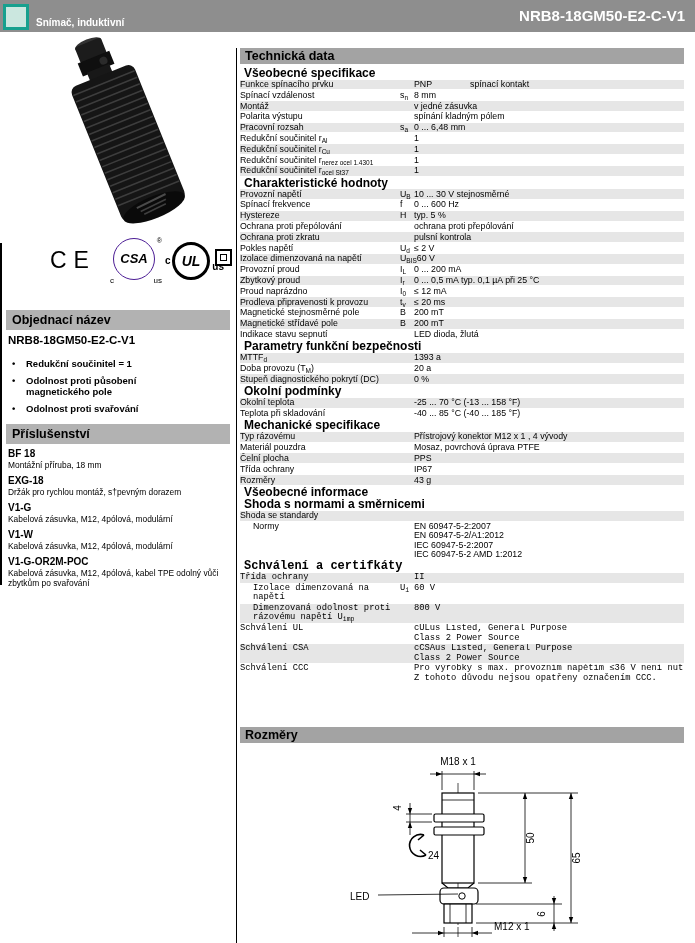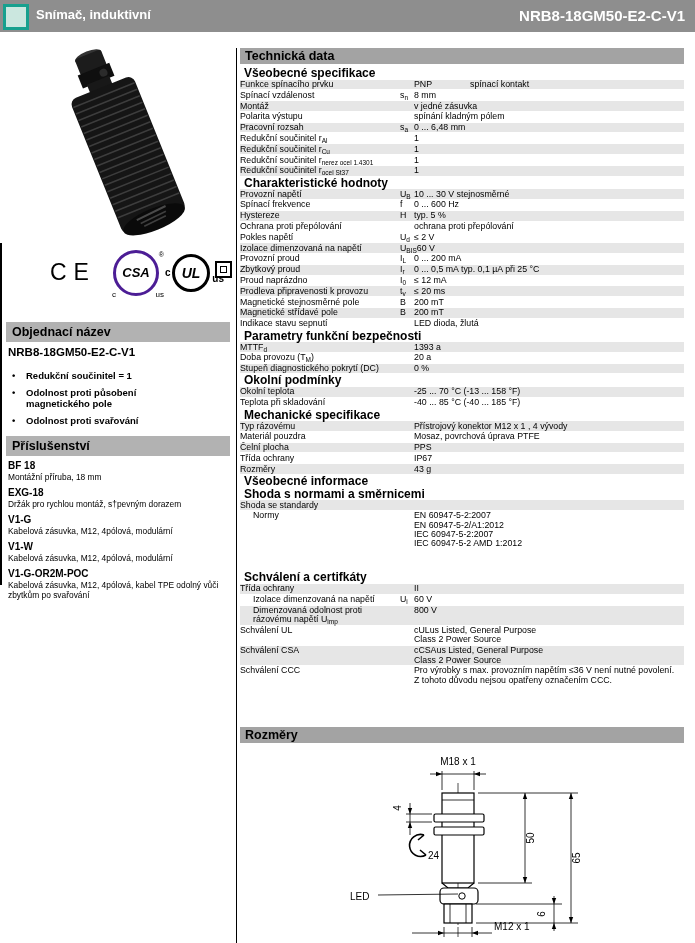--- a/index.html
+++ b/index.html
@@ -1,31 +1,31 @@
 <!DOCTYPE html>
 <html><head>
 <meta charset="utf-8">
 <style>
   html,body{margin:0;padding:0;}
   body{width:695px;height:943px;position:relative;background:#fff;overflow:hidden;
        font-family:"Liberation Sans",sans-serif;color:#000;}
   
   .topbar{position:absolute;left:0;top:0;width:695px;height:32px;background:#8e8e8e;}
   .topbar .sq{position:absolute;left:3px;top:4px;width:20px;height:20px;background:#cbe7df;border:3px solid #17a08e;}
-  .topbar .t1{position:absolute;left:36px;top:7px;font-size:13px;font-weight:bold;color:#fff;}
+  .topbar .t1{position:absolute;left:36px;top:17px;font-size:10px;font-weight:bold;color:#fff;}
   .topbar .t2{position:absolute;right:10px;top:7px;font-size:15px;font-weight:bold;color:#fff;}
   
   .vline{position:absolute;left:236px;top:48px;width:1px;height:895px;background:#000;}
   .eline{position:absolute;left:0;top:243px;width:2px;height:342px;background:#000;}
   
-  .leftcol{position:absolute;left:0;top:32px;width:232px;height:720px;}
+  .leftcol{position:absolute;left:0;top:20px;width:232px;height:720px;}
   .photo{position:absolute;left:26px;top:6px;}
   .certs{position:absolute;left:0;top:215px;width:232px;height:52px;}
   .ce{position:absolute;left:50px;top:12px;font-size:23px;letter-spacing:7px;font-weight:400;}
-  .csa{position:absolute;left:113px;top:3px;width:40px;height:40px;border:3px solid #4c1d95;border-radius:50%;}
+  .csa{position:absolute;left:113px;top:3px;width:40px;height:40px;border:1px solid #4c1d95;border-radius:50%;}
   .csa .m{position:absolute;left:0;top:12px;width:40px;text-align:center;font-size:13px;font-weight:bold;font-style:italic;}
   .csa .reg{position:absolute;right:-8px;top:-2px;font-size:7px;}
   .csa .c{position:absolute;left:-4px;bottom:-6px;font-size:8px;}
   .csa .us{position:absolute;right:-8px;bottom:-6px;font-size:8px;}
   .ul{position:absolute;left:172px;top:7px;width:32px;height:32px;border:3px solid #000;border-radius:50%;}
   .ul .m{position:absolute;left:0;top:8px;width:32px;text-align:center;font-size:14px;font-weight:bold;font-style:italic;}
   .ul .c{position:absolute;left:-10px;top:10px;font-size:10px;font-weight:bold;}
   .ul .us{position:absolute;right:-17px;top:16px;font-size:10px;font-weight:bold;}
   .sq2{position:absolute;left:215px;top:14px;width:13px;height:13px;border:2px solid #000;}
   .sq2 span{position:absolute;left:3px;top:3px;width:5px;height:5px;border:1.5px solid #000;}
@@ -38,21 +38,21 @@
   #acc-bar{top:404px;}
   #acc-list{position:absolute;left:8px;top:428px;width:215px;}
   .acc{margin-bottom:5px;}
   .acc .code{font-size:10px;font-weight:bold;line-height:12px;}
   .acc .desc{font-size:8.4px;line-height:10px;}
   
   .rightcol{position:absolute;left:240px;top:48px;width:444px;height:895px;}
   .sec-bar{height:16px;background:#a3a3a3;font-size:12.5px;font-weight:bold;padding:1px 0 0 5px;box-sizing:border-box;}
   #tech-table{margin-top:3px;}
   .t-sec-h{font-size:12px;font-weight:bold;padding:2px 0 1px 4px;line-height:9.5px;}
-  .t-sec.gap{margin-top:22px;}
+  .t-sec.gap{margin-top:0;font-family:Liberation Mono, monospace;}
   .t-row{display:grid;grid-template-columns:160px minmax(14px,max-content) 1fr;box-sizing:border-box;font-size:8.8px;line-height:9.3px;border-bottom:1px solid #fff;padding-top:.5px;}
   .t-row.shade{background:#e6e6e6;}
   .t-row.lvl2 .t-label{padding-left:13px;}
   .t-label{padding-right:4px;}
   .t-val{white-space:nowrap;overflow:hidden;}
   .t-line{white-space:nowrap;}
   .v1{display:inline-block;min-width:56px;}
   sub{font-size:6.5px;vertical-align:-1.5px;line-height:0;}
   #dims-block{position:absolute;left:0;top:679px;width:444px;}
   #dims-svg{display:block;margin-top:4px;}
@@ -224,20 +224,25 @@
         <div class="t-row shade">
           <div class="t-label">Hystereze</div>
           <div class="t-sym">H</div>
           <div class="t-val">typ. 5  %</div>
         </div>
         <div class="t-row">
           <div class="t-label">Ochrana proti přepólování</div>
           <div class="t-sym"></div>
           <div class="t-val">ochrana proti přepólování</div>
         </div>
+        <div class="t-row shade">
+          <div class="t-label">Ochrana proti zkratu</div>
+          <div class="t-sym"></div>
+          <div class="t-val">pulsní kontrola</div>
+        </div>
         <div class="t-row">
           <div class="t-label">Pokles napětí</div>
           <div class="t-sym">U<sub>d</sub></div>
           <div class="t-val">≤ 2 V</div>
         </div>
         <div class="t-row shade">
           <div class="t-label">Izolace dimenzovaná na napětí</div>
           <div class="t-sym">U<sub>BIS</sub></div>
           <div class="t-val">60 V</div>
         </div>

